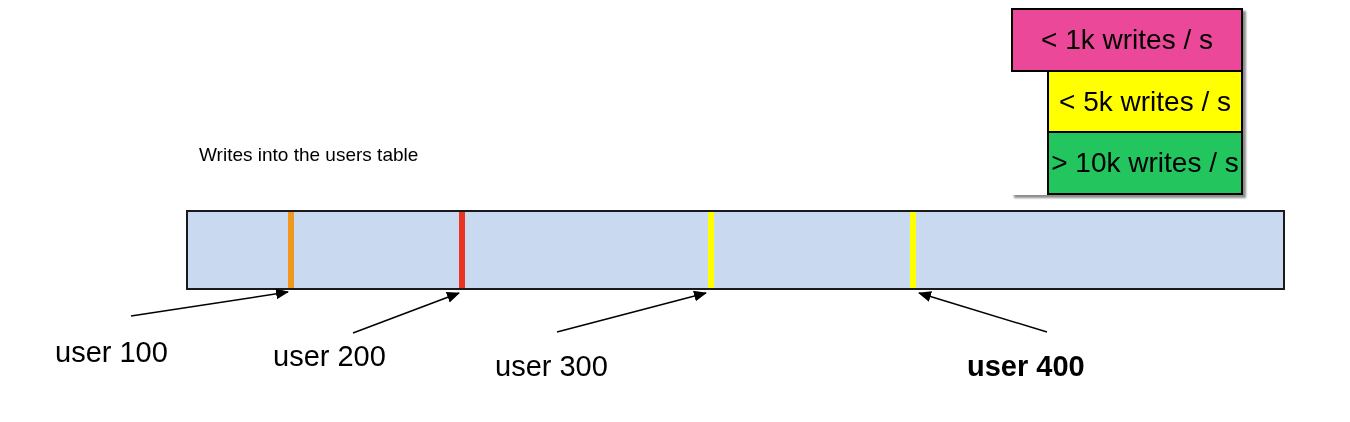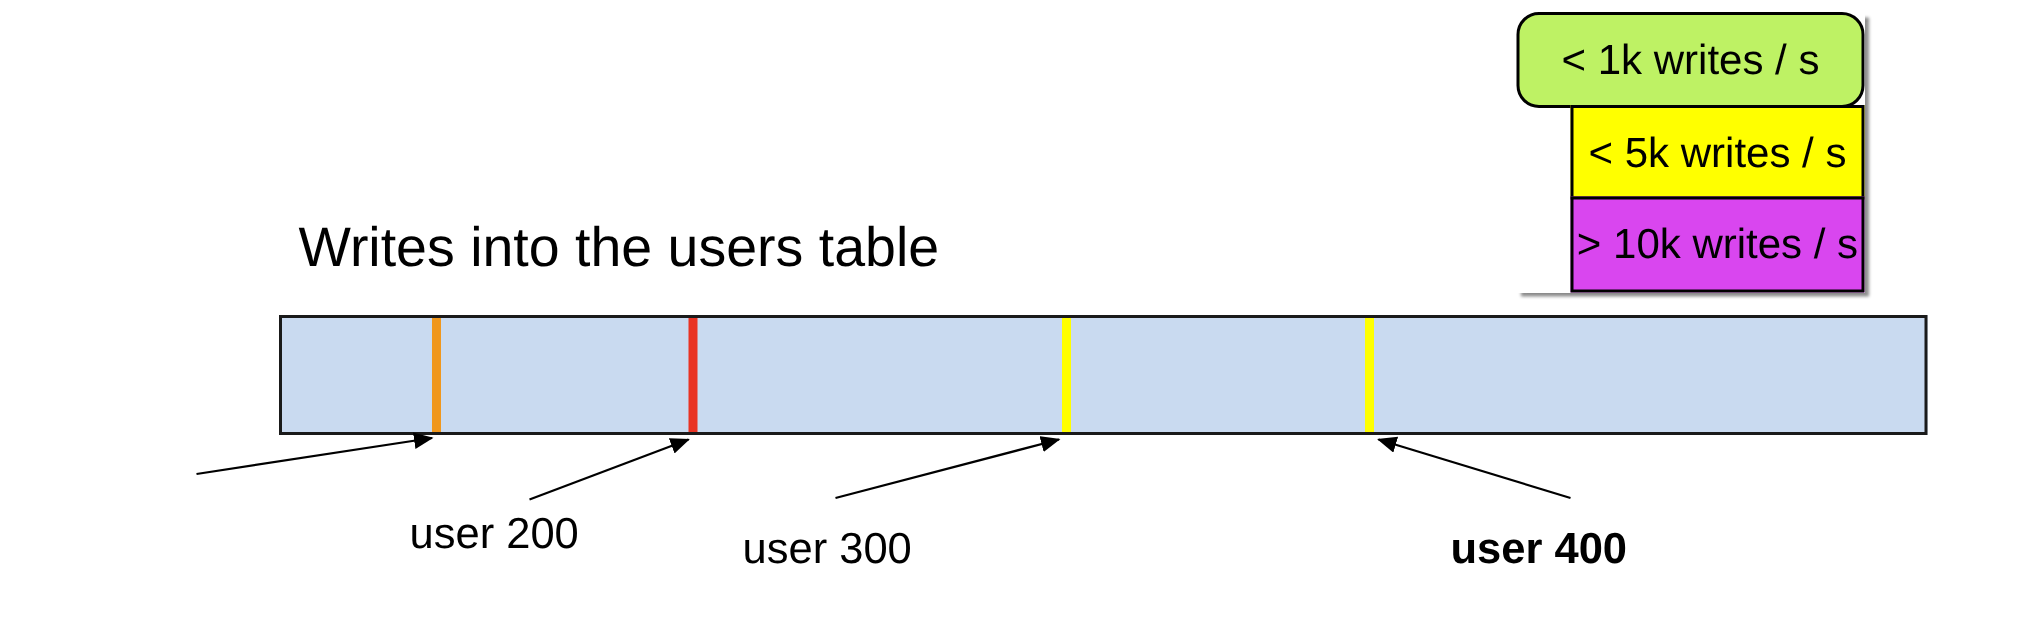--- a/index.html
+++ b/index.html
@@ -12,21 +12,21 @@
     position: relative;
     width: 1350px;
     height: 422px;
     background: #ffffff;
     overflow: hidden;
   }
   .title {
     position: absolute;
     left: 199px;
     top: 144px;
-    font-size: 37px;
+    font-size: 19px;
     color: #000000;
     white-space: nowrap;
   }
   .legend {
     position: absolute;
     left: 1011px;
     top: 8px;
     width: 232px;
     height: 187px;
     display: flex;
@@ -78,43 +78,44 @@
     stroke: #000000;
     stroke-width: 1.5;
   }
 </style>
 </head>
 <body>
 
 <div class="canvas">
   <div class="title">Writes into the users table</div>
   <div class="legend">
-      <div class="legend-row" style="background: #bef264; border-radius: 15px;">
+      <div class="legend-row" style="background: #ec4899;">
         <span>&lt; 1k writes / s</span>
       </div>
       <div class="legend-row" style="background: rgb(255, 255, 0);">
         <span>&lt; 5k writes / s</span>
       </div>
-      <div class="legend-row" style="background: #d946ef;">
+      <div class="legend-row" style="background: #22c55e;">
         <span>&gt; 10k writes / s</span>
       </div>
     </div>
   <div class="bar" style="background: rgb(201, 218, 240); border-color: rgb(26, 26, 26);">
       <div class="tick" style="left: 100px; background: rgb(240, 151, 29);"></div>
       <div class="tick" style="left: 271px; background: rgb(233, 51, 35);"></div>
       <div class="tick" style="left: 520px; background: rgb(255, 255, 0);"></div>
       <div class="tick" style="left: 722px; background: rgb(255, 255, 0);"></div>
     </div>
   <svg class="overlay" viewBox="0 0 1350 422" xmlns="http://www.w3.org/2000/svg">
     <defs>
       <marker id="arrowhead" markerUnits="userSpaceOnUse" markerWidth="14" markerHeight="12" refX="12" refY="5.5" orient="auto">
         <path d="M0,0 L13,5.5 L0,11 Z" fill="#000000"></path>
       </marker>
     </defs>
   <line x1="131" y1="316" x2="288" y2="292" marker-end="url(#arrowhead)"></line>
       <line x1="353" y1="333" x2="459" y2="293" marker-end="url(#arrowhead)"></line>
       <line x1="557" y1="332" x2="706" y2="293" marker-end="url(#arrowhead)"></line>
       <line x1="1047" y1="332" x2="919" y2="293" marker-end="url(#arrowhead)"></line>
     </svg>
+<div class="user-label" style="left: 55px; top: 336px;">user 100</div>
     <div class="user-label" style="left: 273px; top: 340px;">user 200</div>
     <div class="user-label" style="left: 495px; top: 350px;">user 300</div>
     <div class="user-label" style="left: 967px; top: 350px; font-weight: bold;">user 400</div>
   </div>
 
 </body></html>

